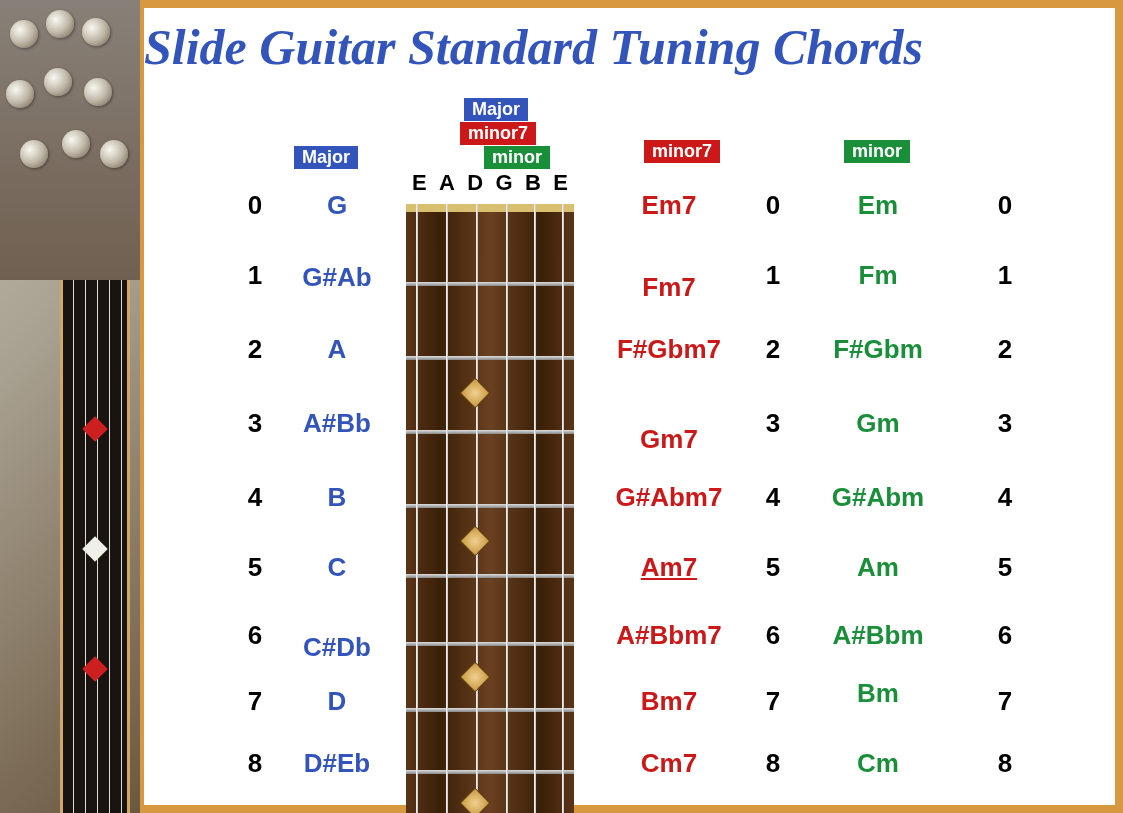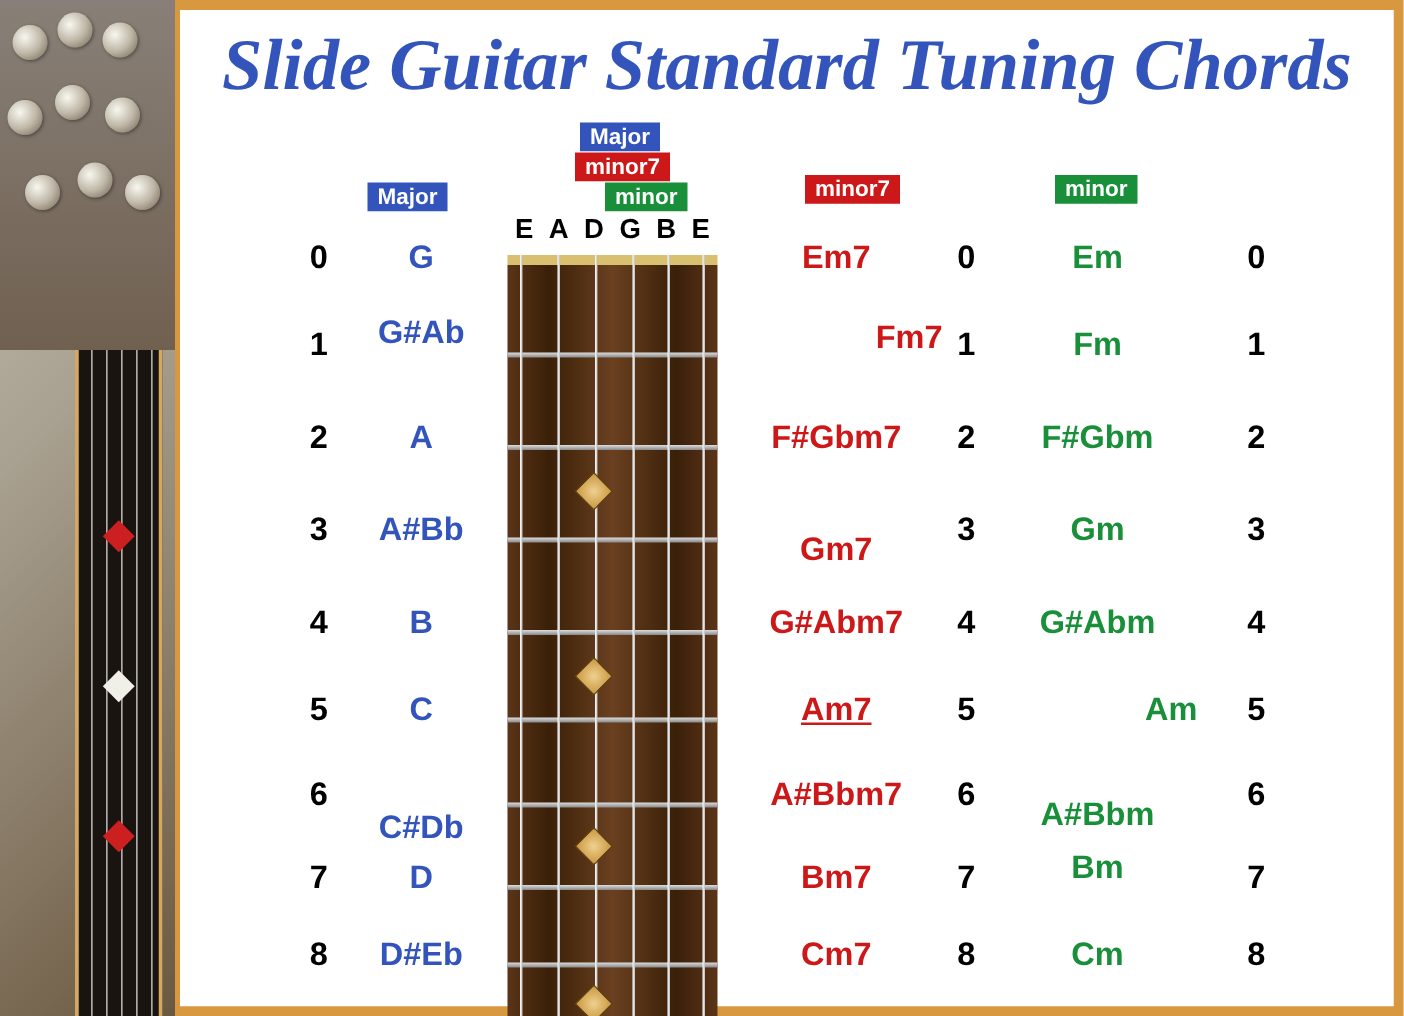--- a/index.html
+++ b/index.html
@@ -64,24 +64,24 @@
     right: 0; bottom: 0;
     border: 8px solid #d89840;
     border-left-width: 4px;
     background: #fff;
   }
 
   .title {
     position: absolute;
     left: 0; right: 0;
     top: 10px;
-    text-align: center;
+    text-align: left;
     font-family: "Brush Script MT", "Segoe Script", cursive;
     font-style: italic;
-    font-size: 58px;
+    font-size: 50px;
     font-weight: 600;
     color: #3355bb;
   }
 
   
   .badge {
     position: absolute;
     color: #fff;
     font-weight: bold;
     font-size: 18px;
@@ -227,33 +227,33 @@
         <div class="row" style="top: 218px;">3</div>
         <div class="row" style="top: 292px;">4</div>
         <div class="row" style="top: 362px;">5</div>
         <div class="row" style="top: 430px;">6</div>
         <div class="row" style="top: 496px;">7</div>
         <div class="row" style="top: 558px;">8</div>
       </div>
 
     <div id="col-major" class="col c-blue" style="left:130px;top:180px;width:126px">
         <div class="row" style="top: 0px;">G</div>
-        <div class="row" style="top: 60px;">G#Ab</div>
+        <div class="row" style="top: 72px;">G#Ab</div>
         <div class="row" style="top: 144px;">A</div>
         <div class="row" style="top: 218px;">A#Bb</div>
         <div class="row" style="top: 292px;">B</div>
         <div class="row" style="top: 362px;">C</div>
-        <div class="row" style="top: 456px;">C#Db</div>
+        <div class="row" style="top: 442px;">C#Db</div>
         <div class="row" style="top: 496px;">D</div>
         <div class="row" style="top: 558px;">D#Eb</div>
       </div>
 
     <div id="col-m7" class="col c-red" style="left:440px;top:180px;width:170px">
         <div class="row" style="top: 0px;">Em7</div>
-        <div class="row" style="top: 64px; text-align: right;">Fm7</div>
+        <div class="row" style="top: 82px;">Fm7</div>
         <div class="row" style="top: 144px;">F#Gbm7</div>
         <div class="row" style="top: 234px;">Gm7</div>
         <div class="row" style="top: 292px;">G#Abm7</div>
         <div class="row" style="top: 362px; text-decoration: underline;">Am7</div>
         <div class="row" style="top: 430px;">A#Bbm7</div>
         <div class="row" style="top: 496px;">Bm7</div>
         <div class="row" style="top: 558px;">Cm7</div>
       </div>
 
     <div id="col-fret-m" class="col c-black" style="left:604px;top:180px;width:50px">
@@ -267,22 +267,22 @@
         <div class="row" style="top: 496px;">7</div>
         <div class="row" style="top: 558px;">8</div>
       </div>
 
     <div id="col-minor" class="col c-green" style="left:654px;top:180px;width:160px">
         <div class="row" style="top: 0px;">Em</div>
         <div class="row" style="top: 70px;">Fm</div>
         <div class="row" style="top: 144px;">F#Gbm</div>
         <div class="row" style="top: 218px;">Gm</div>
         <div class="row" style="top: 292px;">G#Abm</div>
-        <div class="row" style="top: 362px; text-align: right;">Am</div>
-        <div class="row" style="top: 446px;">A#Bbm</div>
+        <div class="row" style="top: 362px;">Am</div>
+        <div class="row" style="top: 430px;">A#Bbm</div>
         <div class="row" style="top: 488px;">Bm</div>
         <div class="row" style="top: 558px;">Cm</div>
       </div>
 
     <div id="col-fret-r" class="col c-black" style="left:836px;top:180px;width:50px">
         <div class="row" style="top: 0px;">0</div>
         <div class="row" style="top: 70px;">1</div>
         <div class="row" style="top: 144px;">2</div>
         <div class="row" style="top: 218px;">3</div>
         <div class="row" style="top: 292px;">4</div>

